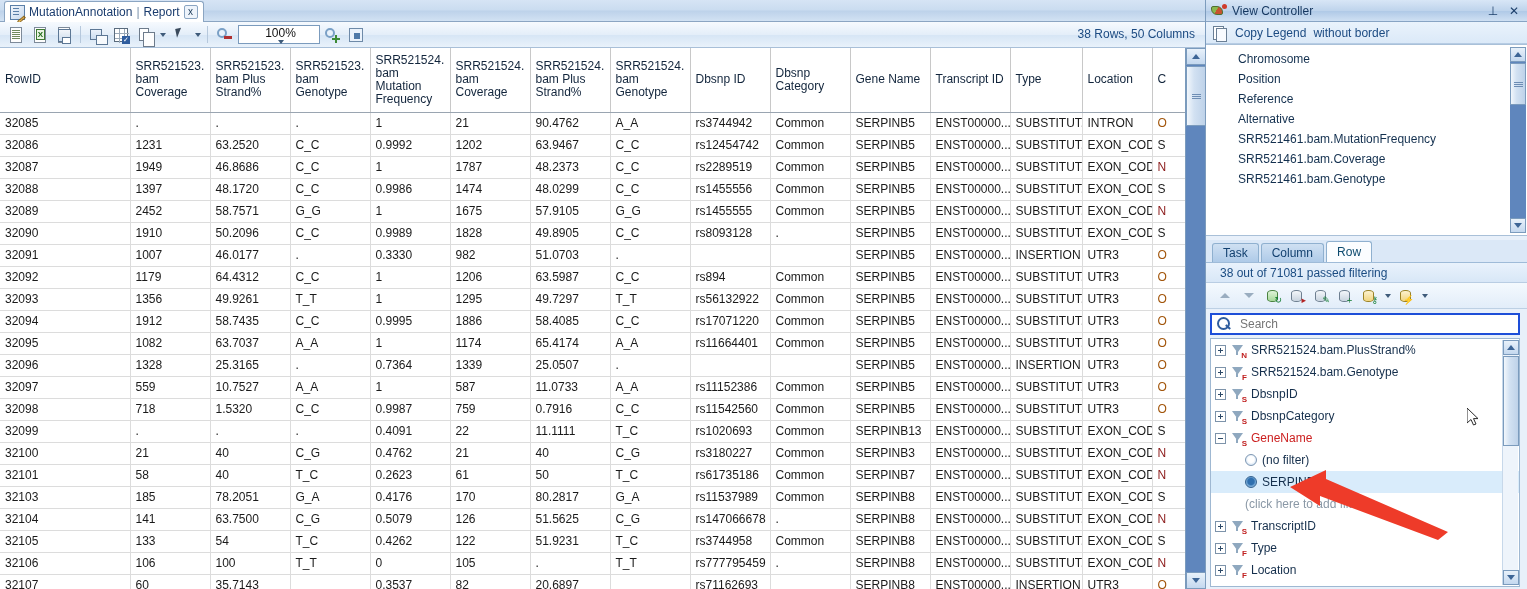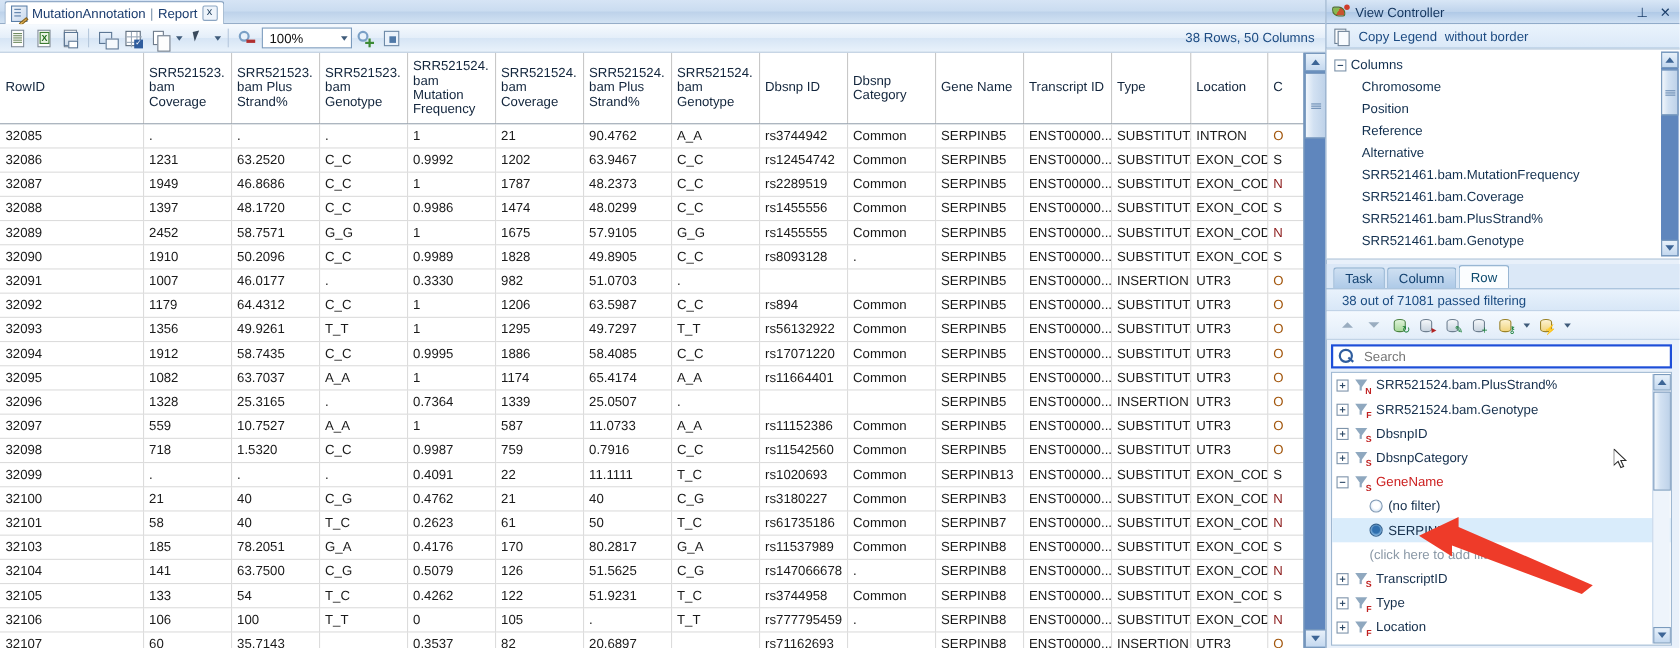--- a/index.html
+++ b/index.html
@@ -71,21 +71,21 @@
   .tb-sep { width: 1px; height: 17px; background: #b6c8dc; margin: 0 4px; }
   .tb-drop { width: 11px; height: 21px; display:flex; align-items:center; justify-content:center; }
   .caret-down {
     width: 0; height: 0; border-left: 3.5px solid transparent;
     border-right: 3.5px solid transparent; border-top: 4px solid #3f5b7a;
   }
   .zoom-combo {
     width: 82px; height: 19px; margin-left: 2px;
     background: #ffffff; border: 1px solid #7b9bbd;
     display: flex; align-items: center; justify-content: space-between;
-    padding: 0 3px 0 6px; font-size: 12px; color: #111;
+    padding: 0 3px 0 6px; font-size: 12px; color: #111; flex-direction: column;
   }
   .rows-cols {
     position: absolute; right: 10px; top: 5px;
     color: #1c4b82; font-size: 12px;
   }
 
   
   .ico { position: relative; width: 18px; height: 18px; }
   .page-sh {
     position:absolute; left:3px; top:1px; width:12px; height:16px;
@@ -898,44 +898,37 @@
     </div>
 
     <div class="vc-legend">
       <span class="legend-icon"></span>
       <span>Copy Legend</span>
       <span>without border</span>
     </div>
 
     <div class="vc-columns">
       <div class="col-tree" id="columns-tree">
-          <div class="tree-row">
-            <span class="expander"></span>
-            <span>Columns</span>
-          </div>
           <div class="tree-row child">
             <span>Chromosome</span>
           </div>
           <div class="tree-row child">
             <span>Position</span>
           </div>
           <div class="tree-row child">
             <span>Reference</span>
           </div>
           <div class="tree-row child">
             <span>Alternative</span>
           </div>
           <div class="tree-row child">
             <span>SRR521461.bam.MutationFrequency</span>
           </div>
           <div class="tree-row child">
             <span>SRR521461.bam.Coverage</span>
-          </div>
-          <div class="tree-row child">
-            <span>SRR521461.bam.PlusStrand%</span>
           </div>
           <div class="tree-row child">
             <span>SRR521461.bam.Genotype</span>
           </div>
         </div>
       <div class="vc-col-scroll">
         <div class="arrow-up">
             <span class="tri-up"></span>
           </div>
         <div class="vc-col-thumb">

